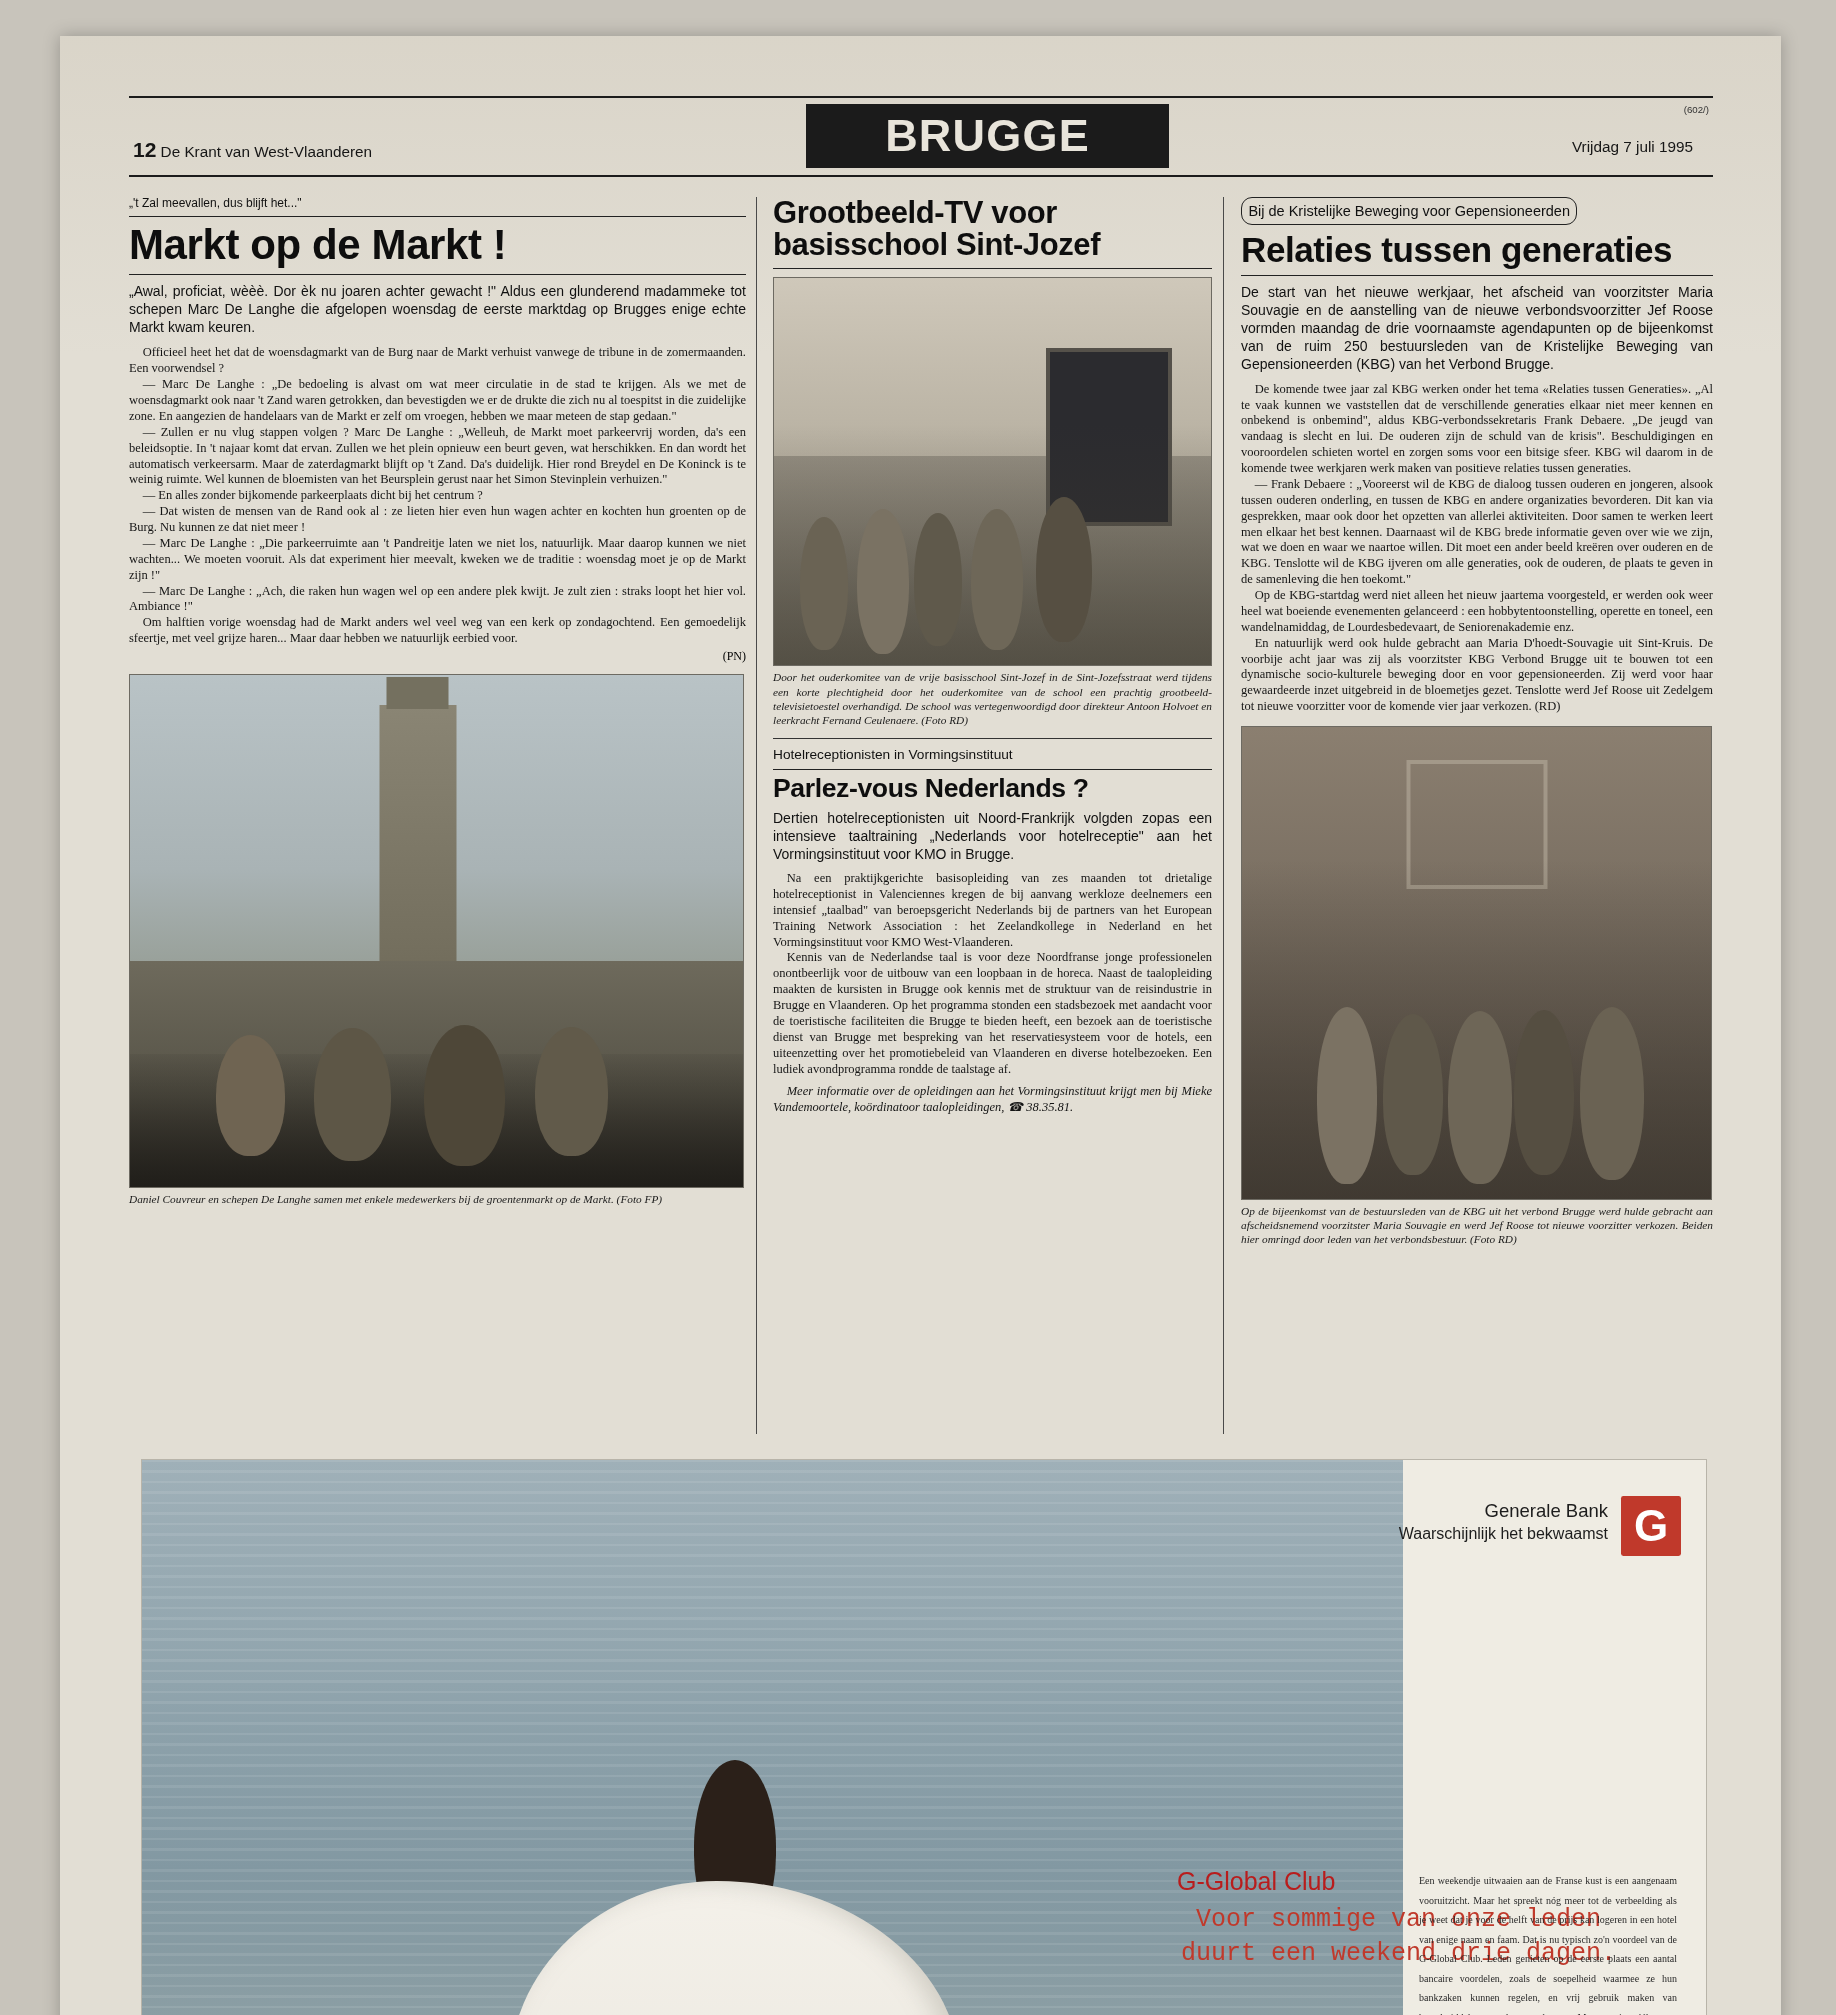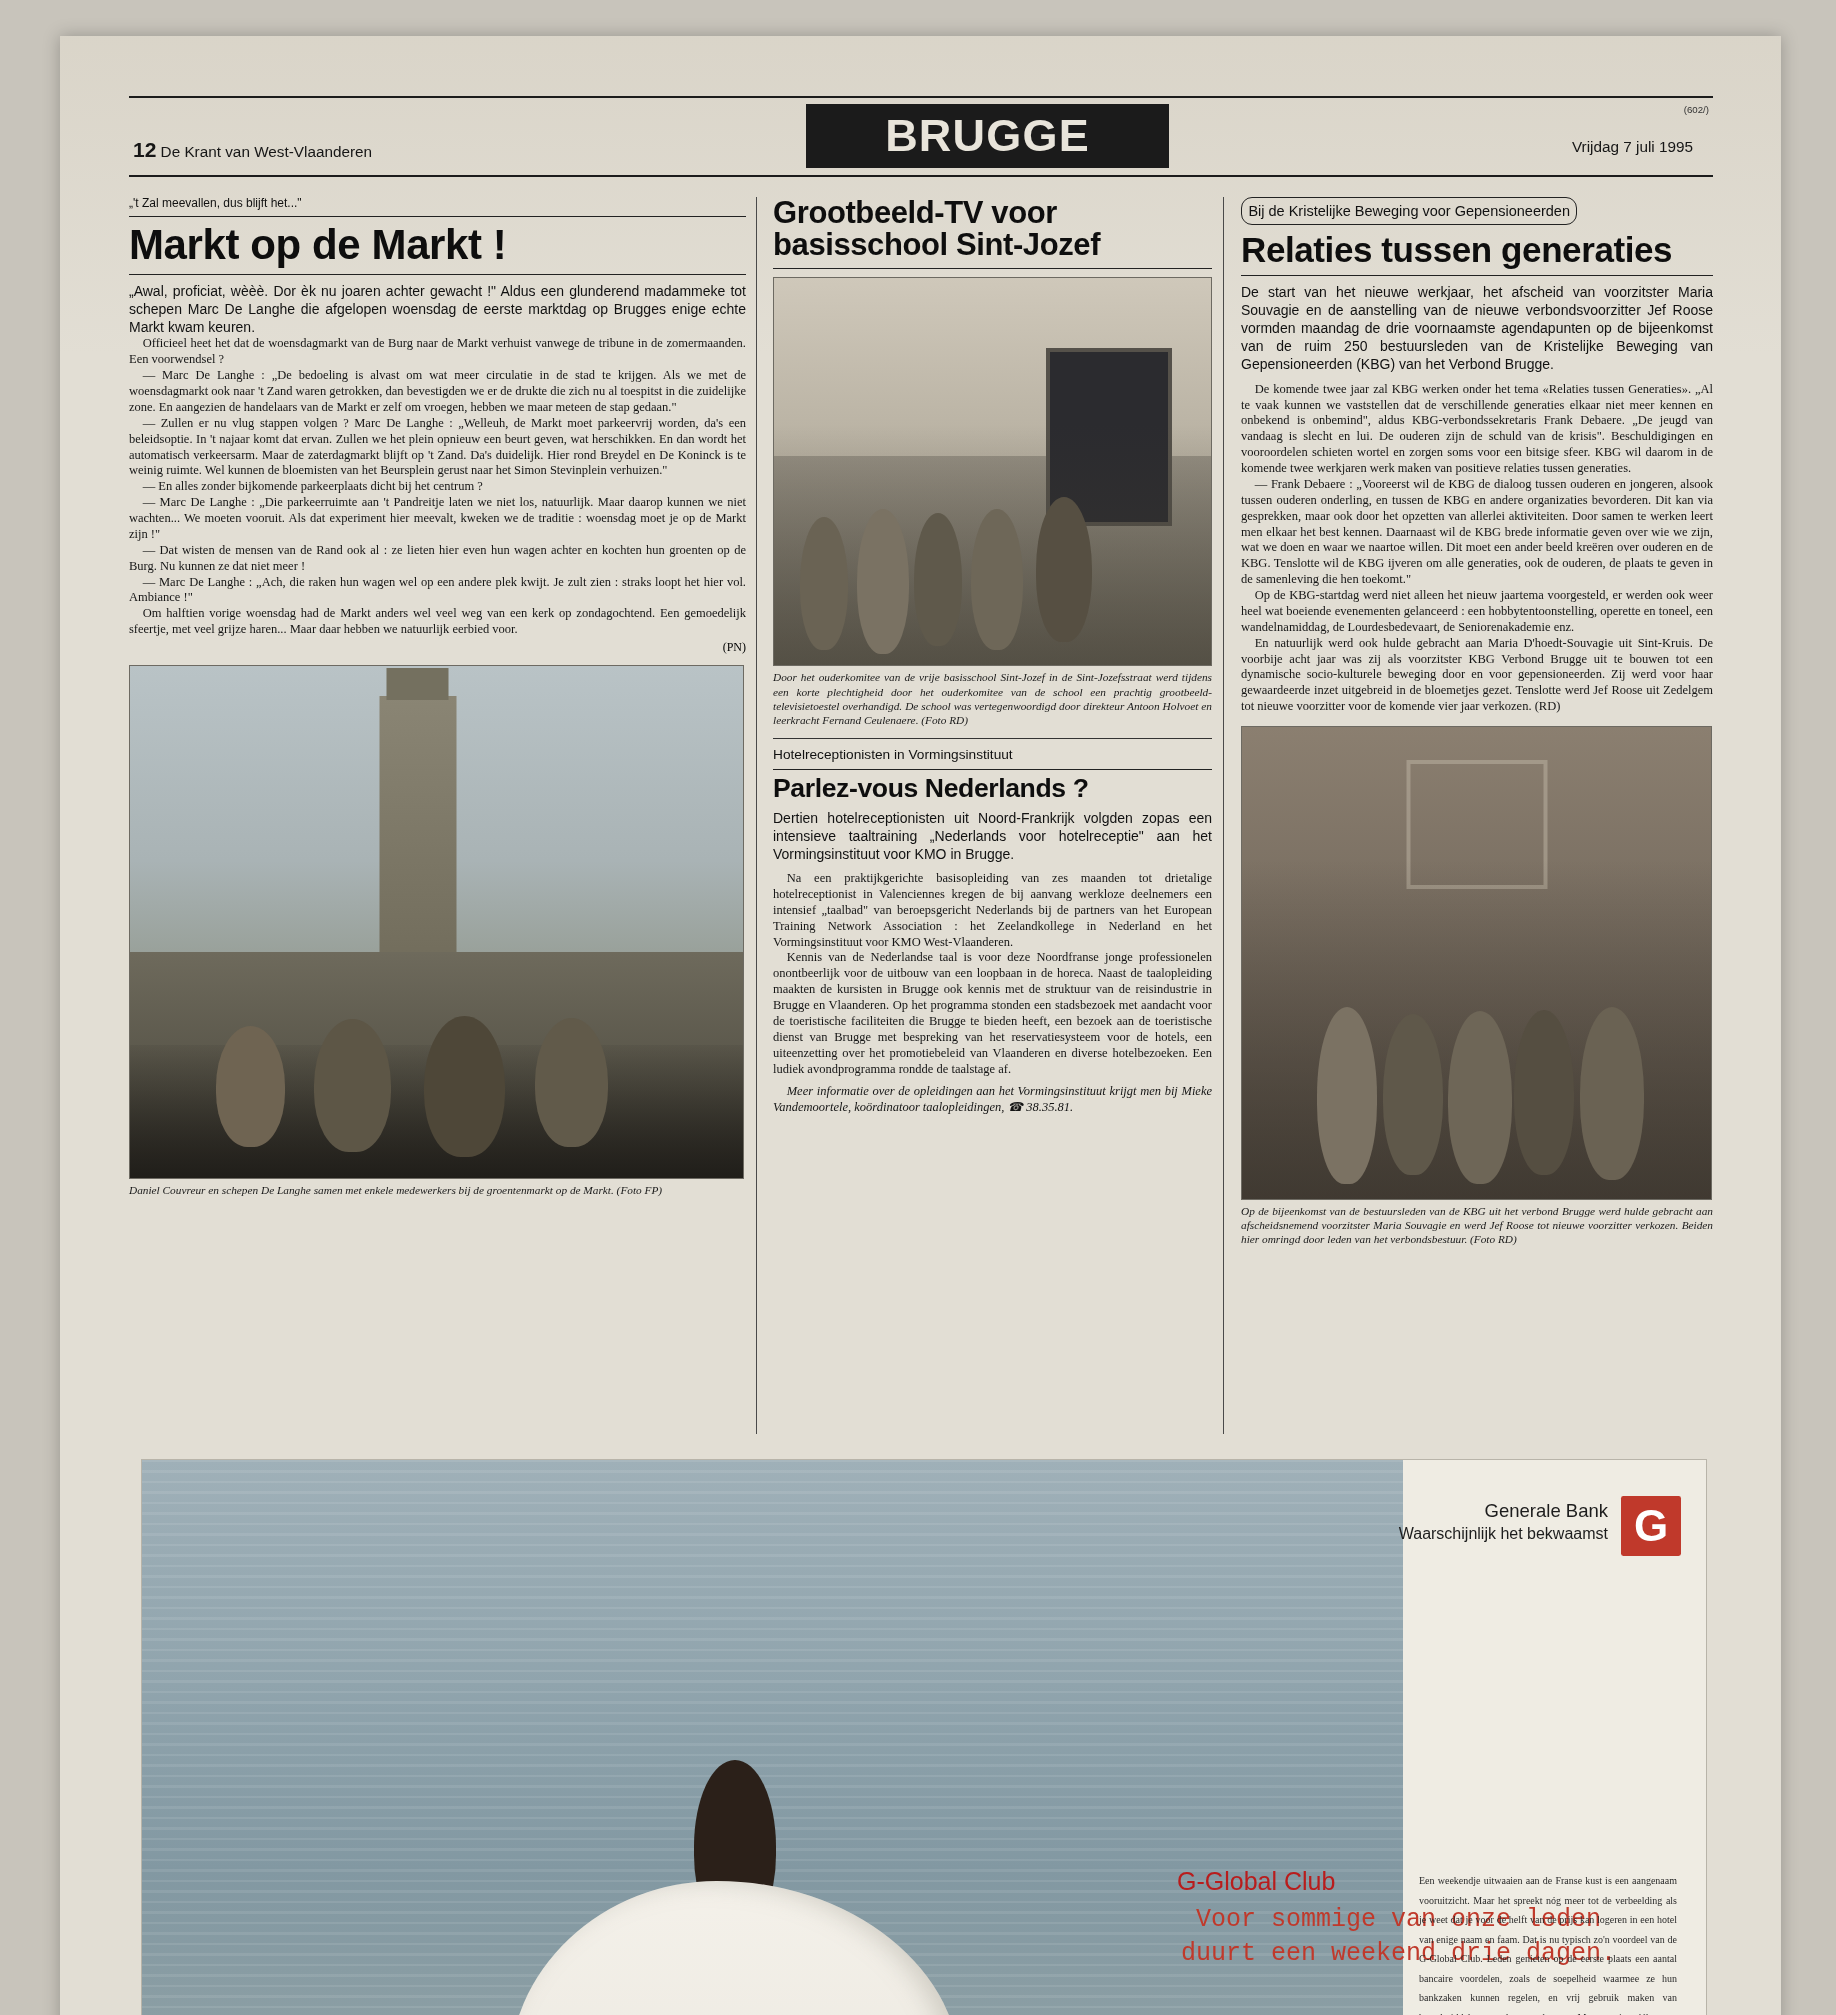--- a/index.html
+++ b/index.html
@@ -229,27 +229,27 @@
 
   <div class="vrule vrule1"></div>
   <div class="vrule vrule2"></div>
 
   <div class="col col1">
     <div>
       <div class="kicker">„'t Zal meevallen, dus blijft het..."</div>
       <div class="headline h-markt">Markt op de Markt !</div>
       <div class="rule-under-head"></div>
       <div class="lead">„Awal, proficiat, wèèè. Dor èk nu joaren achter gewacht !" Aldus een glunderend madammeke tot schepen Marc De Langhe die afgelopen woensdag de eerste marktdag op Brugges enige echte Markt kwam keuren.</div>
-      <div class="body" style="margin-top:0;">
+      <div class="body" style="margin-top:9px;">
         <p>Officieel heet het dat de woensdagmarkt van de Burg naar de Markt verhuist vanwege de tribune in de zomermaanden. Een voorwendsel ?</p>
         <p>— Marc De Langhe : „De bedoeling is alvast om wat meer circulatie in de stad te krijgen. Als we met de woensdagmarkt ook naar 't Zand waren getrokken, dan bevestigden we er de drukte die zich nu al toespitst in die zuidelijke zone. En aangezien de handelaars van de Markt er zelf om vroegen, hebben we maar meteen de stap gedaan."</p>
         <p>— Zullen er nu vlug stappen volgen ? Marc De Langhe : „Welleuh, de Markt moet parkeervrij worden, da's een beleidsoptie. In 't najaar komt dat ervan. Zullen we het plein opnieuw een beurt geven, wat herschikken. En dan wordt het automatisch verkeersarm. Maar de zaterdagmarkt blijft op 't Zand. Da's duidelijk. Hier rond Breydel en De Koninck is te weinig ruimte. Wel kunnen de bloemisten van het Beursplein gerust naar het Simon Stevinplein verhuizen."</p>
         <p>— En alles zonder bijkomende parkeerplaats dicht bij het centrum ?</p>
+        <p>— Dat wisten de mensen van de Rand ook al : ze lieten hier even hun wagen achter en kochten hun groenten op de Burg. Nu kunnen ze dat niet meer !</p>
         <p>— Marc De Langhe : „Die parkeerruimte aan 't Pandreitje laten we niet los, natuurlijk. Maar daarop kunnen we niet wachten... We moeten vooruit. Als dat experiment hier meevalt, kweken we de traditie : woensdag moet je op de Markt zijn !"</p>
-        <p>— Dat wisten de mensen van de Rand ook al : ze lieten hier even hun wagen achter en kochten hun groenten op de Burg. Nu kunnen ze dat niet meer !</p>
         <p>— Marc De Langhe : „Ach, die raken hun wagen wel op een andere plek kwijt. Je zult zien : straks loopt het hier vol. Ambiance !"</p>
         <p>Om halftien vorige woensdag had de Markt anders wel veel weg van een kerk op zondagochtend. Een gemoedelijk sfeertje, met veel grijze haren... Maar daar hebben we natuurlijk eerbied voor.</p>
       </div>
       <div class="sig">(PN)</div>
 
       <div class="photo" style="margin-top:9.7px; width:613px; height:512px;">
         <div class="belfry-sky"></div>
         <div class="belfry-tower"></div>
         <div class="belfry-body"></div>
         <div class="belfry-people"></div>

